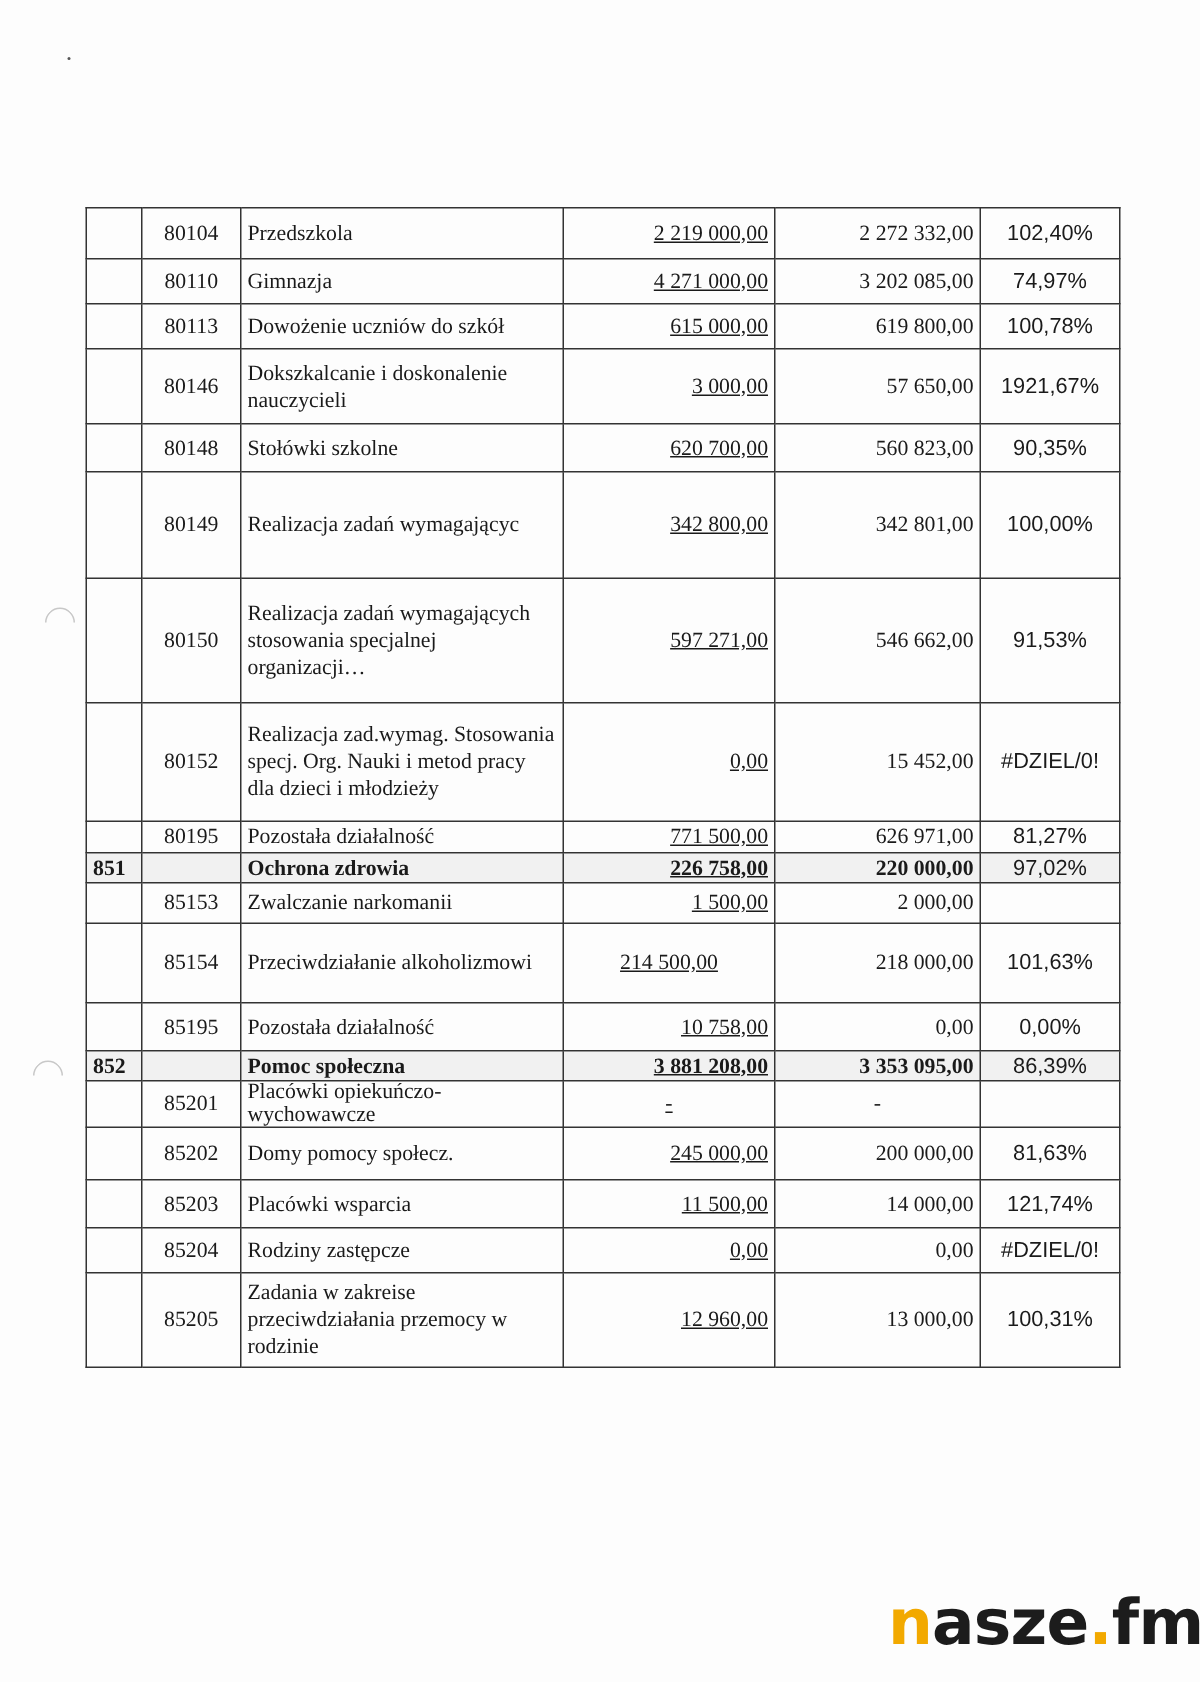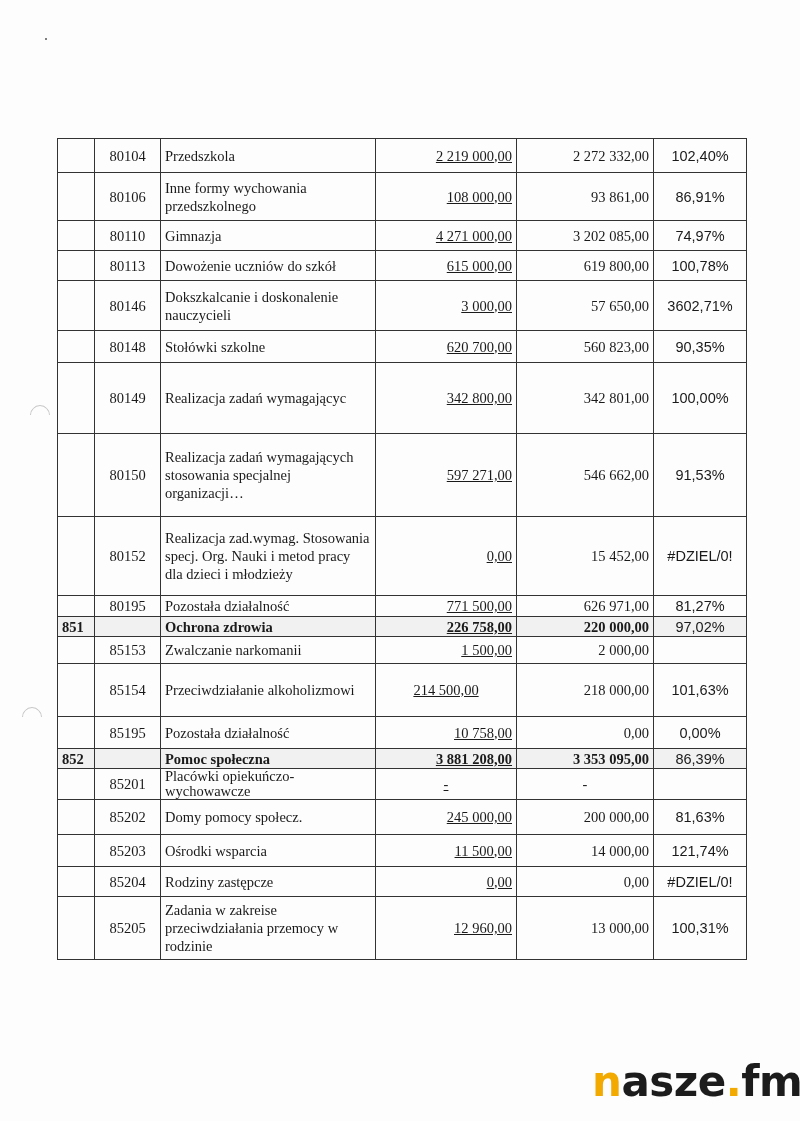--- a/index.html
+++ b/index.html
@@ -46,28 +46,20 @@
 <table class="budget">
   <tbody id="tbody">
       <tr style="height: 34px;">
         <td class="c-dz"></td>
         <td class="c-code">80104</td>
         <td class="c-name">Przedszkola</td>
         <td class="c-plan">2 219 000,00</td>
         <td class="c-exec">2 272 332,00</td>
         <td class="c-pct">102,40%</td>
       </tr>
-      <tr style="height: 48px;">
-        <td class="c-dz"></td>
-        <td class="c-code">80106</td>
-        <td class="c-name">Inne formy wychowania przedszkolnego</td>
-        <td class="c-plan" style="vertical-align: middle;">108 000,00</td>
-        <td class="c-exec" style="vertical-align: middle;">93 861,00</td>
-        <td class="c-pct">86,91%</td>
-      </tr>
       <tr style="height: 30px;">
         <td class="c-dz"></td>
         <td class="c-code">80110</td>
         <td class="c-name">Gimnazja</td>
         <td class="c-plan">4 271 000,00</td>
         <td class="c-exec">3 202 085,00</td>
         <td class="c-pct">74,97%</td>
       </tr>
       <tr style="height: 30px;">
         <td class="c-dz"></td>
@@ -76,21 +68,21 @@
         <td class="c-plan">615 000,00</td>
         <td class="c-exec">619 800,00</td>
         <td class="c-pct">100,78%</td>
       </tr>
       <tr style="height: 50px;">
         <td class="c-dz"></td>
         <td class="c-code">80146</td>
         <td class="c-name">Dokszkalcanie i doskonalenie nauczycieli</td>
         <td class="c-plan" style="vertical-align: middle;">3 000,00</td>
         <td class="c-exec" style="vertical-align: middle;">57 650,00</td>
-        <td class="c-pct">3602,71%</td>
+        <td class="c-pct">1921,67%</td>
       </tr>
       <tr style="height: 32px;">
         <td class="c-dz"></td>
         <td class="c-code">80148</td>
         <td class="c-name">Stołówki szkolne</td>
         <td class="c-plan">620 700,00</td>
         <td class="c-exec">560 823,00</td>
         <td class="c-pct">90,35%</td>
       </tr>
       <tr style="height: 71px;">
@@ -177,21 +169,21 @@
         <td class="c-dz"></td>
         <td class="c-code">85202</td>
         <td class="c-name">Domy pomocy społecz.</td>
         <td class="c-plan">245 000,00</td>
         <td class="c-exec">200 000,00</td>
         <td class="c-pct">81,63%</td>
       </tr>
       <tr style="height: 32px;">
         <td class="c-dz"></td>
         <td class="c-code">85203</td>
-        <td class="c-name">Ośrodki wsparcia</td>
+        <td class="c-name">Placówki wsparcia</td>
         <td class="c-plan">11 500,00</td>
         <td class="c-exec">14 000,00</td>
         <td class="c-pct">121,74%</td>
       </tr>
       <tr style="height: 30px;">
         <td class="c-dz"></td>
         <td class="c-code">85204</td>
         <td class="c-name">Rodziny zastępcze</td>
         <td class="c-plan">0,00</td>
         <td class="c-exec left">0,00</td>

